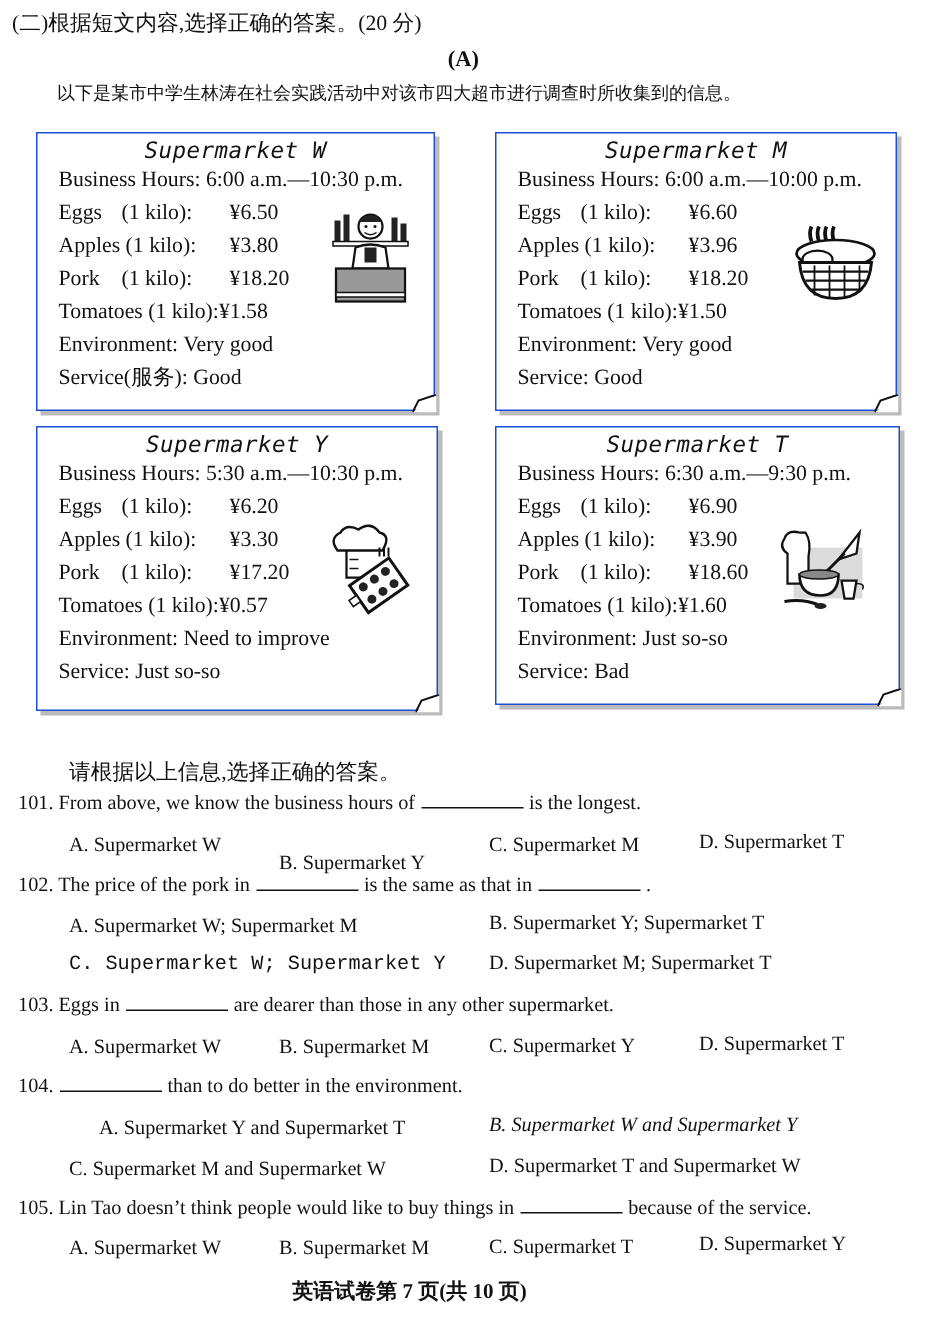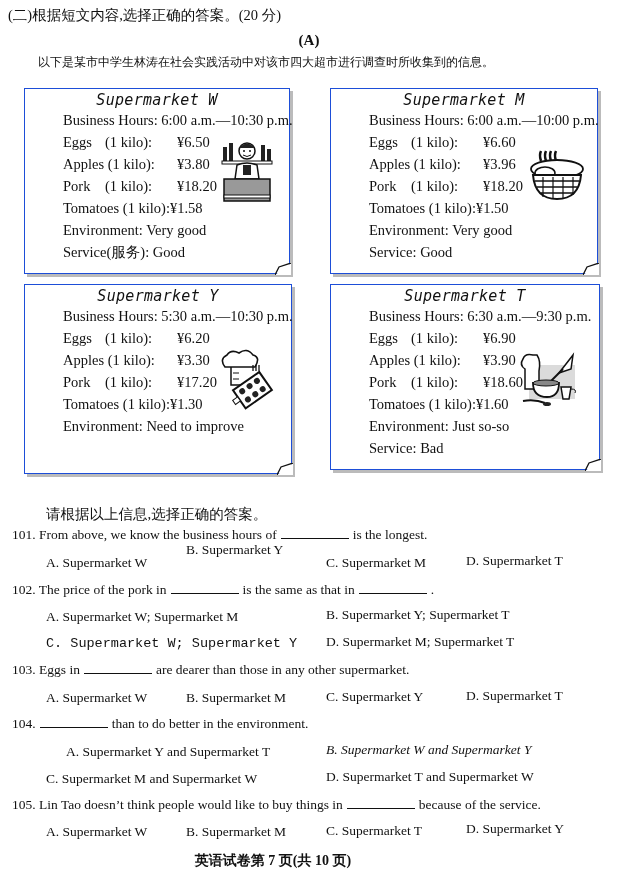--- a/index.html
+++ b/index.html
@@ -13,21 +13,21 @@
   .intro { left: 38px; top: 54px; font-size: 12px; white-space: nowrap; }
 
   .card {
     position: absolute; background: #fff; border: 1px solid #1d4ed8;
     box-shadow: 3px 3px 0 #bbb;
   }
   .card-title {
     text-align: center; font-family: "DejaVu Sans Mono", "Liberation Mono", monospace;
     font-style: italic; font-size: 15px; margin-top: 2px; letter-spacing: 0.3px;
   }
-  .card-line { font-size: 14.5px; height: 22px; line-height: 22px; padding-left: 14px; white-space: nowrap; margin-left: 24px; }
+  .card-line { font-size: 14.5px; height: 22px; line-height: 22px; padding-left: 14px; white-space: nowrap; }
   .lbl { display: inline-block; }
   .lbl.item { width: 42px; }
   .lbl.unit { width: 72px; }
   .curl {
     position: absolute; right: -2px; bottom: -2px; width: 16px; height: 12px;
   }
   .pic { position: absolute; }
 
   .q-intro { left: 46px; top: 505px; font-size: 14.5px; white-space: nowrap; }
   .q { position: absolute; left: 12px; font-size: 13.5px; white-space: nowrap; font-family: "Liberation Serif", serif; }
@@ -95,22 +95,23 @@
       <path d="M0 12 L4 4 L16 0" fill="none" stroke="#111" stroke-width="1.3"></path>
     </svg>
 </div>
 
 <div class="card" style="left:24px; top:284px; width:266px; height:188px;">
   <div class="card-title">Supermarket Y</div>
   <div class="card-line"><span>Business Hours:</span> <span>5:30 a.m.—10:30 p.m.</span></div>
   <div class="card-line"><span class="lbl item">Eggs</span><span class="lbl unit">(1 kilo):</span><span>¥6.20</span></div>
   <div class="card-line"><span class="lbl" style="width:114px"><span>Apples</span> <span>(1 kilo):</span></span><span>¥3.30</span></div>
   <div class="card-line"><span class="lbl item">Pork</span><span class="lbl unit">(1 kilo):</span><span>¥17.20</span></div>
-  <div class="card-line"><span>Tomatoes</span> <span>(1 kilo):</span><span>¥1.30</span></div>
+  <div class="card-line"><span>Tomatoes</span> <span>(1 kilo):</span><span>¥0.57</span></div>
   <div class="card-line"><span>Environment:</span> <span>Need to improve</span></div>
+  <div class="card-line"><span>Service:</span> <span>Just so-so</span></div>
   <svg class="pic" style="left:192px; top:64px;" width="60" height="66" viewBox="0 0 60 66">
     <path d="M8 18 Q2 10 10 6 Q14 0 22 4 Q30 -2 36 6 Q44 8 38 18 Z" fill="#fff" stroke="#111" stroke-width="1.6"></path>
     <path d="M14 18 V36 H30" fill="none" stroke="#111" stroke-width="1.5"></path>
     <path d="M16 24 H22 M16 30 H22" stroke="#111"></path>
     <path d="M36 16 V22 M39 16 V22 M42 16 V22" stroke="#111" stroke-width="1.3"></path>
     <g transform="rotate(-35 36 42)">
       <rect x="20" y="30" width="32" height="22" fill="#fff" stroke="#111" stroke-width="2"></rect>
       <circle cx="27" cy="36" r="3" fill="#222"></circle>
         <circle cx="36" cy="36" r="3" fill="#222"></circle>
         <circle cx="45" cy="36" r="3" fill="#222"></circle>
@@ -153,21 +154,21 @@
     </svg>
 </div>
 
 <div class="abs q-intro">请根据以上信息,选择正确的答案。</div>
 
 <div class="q" style="top:527px;">
   <span>101.</span>
   <span>From above, we know the business hours of</span><span class="blank"></span><span>is the longest.</span>
 </div>
 <div class="opt" style="left:46px; top:555px;">A. Supermarket W</div>
-<div class="opt" style="left:186px; top:542px;">B. Supermarket Y</div>
+<div class="opt" style="left:186px; top:567px;">B. Supermarket Y</div>
 <div class="opt" style="left:326px; top:555px;">C. Supermarket M</div>
 <div class="opt" style="left:466px; top:553px;">D. Supermarket T</div>
 
 <div class="q" style="top:582px;">
   <span>102.</span>
   <span>The price of the pork in</span><span class="blank"></span><span>is the same as that in</span><span class="blank"></span><span>.</span>
 </div>
 <div class="opt" style="left:46px; top:609px;">A. Supermarket W; Supermarket M</div>
 <div class="opt" style="left:326px; top:607px;">B. Supermarket Y; Supermarket T</div>
 <div class="opt" style="left:46px; top:636px;font-family:Liberation Mono, monospace;">C. Supermarket W; Supermarket Y</div>

